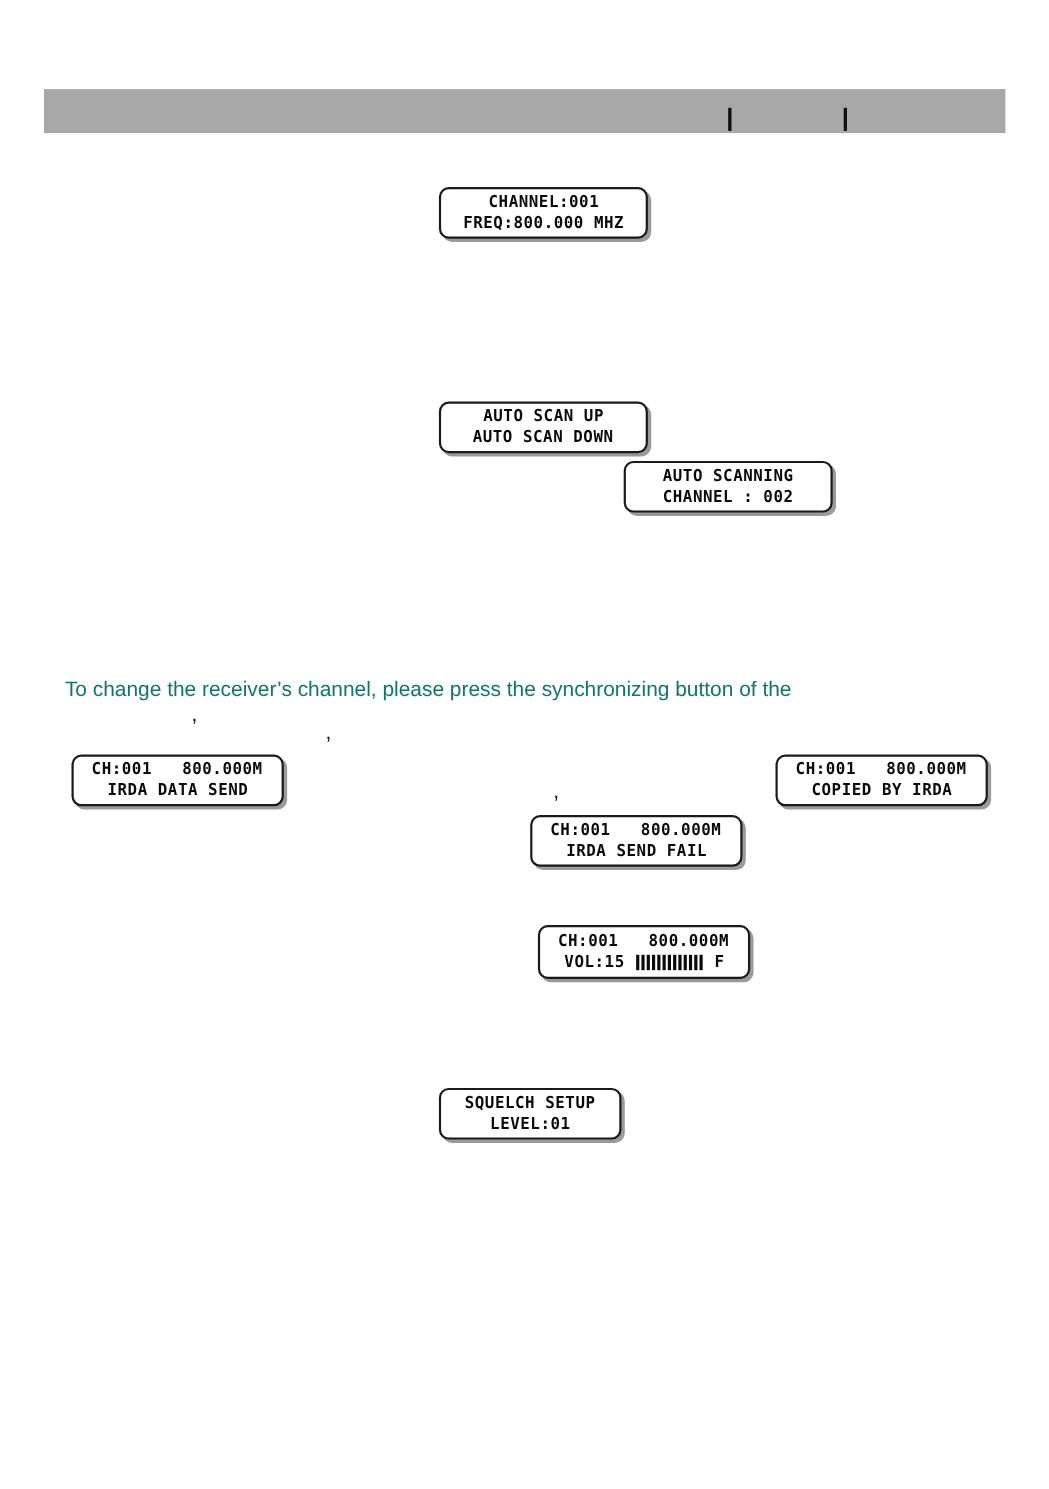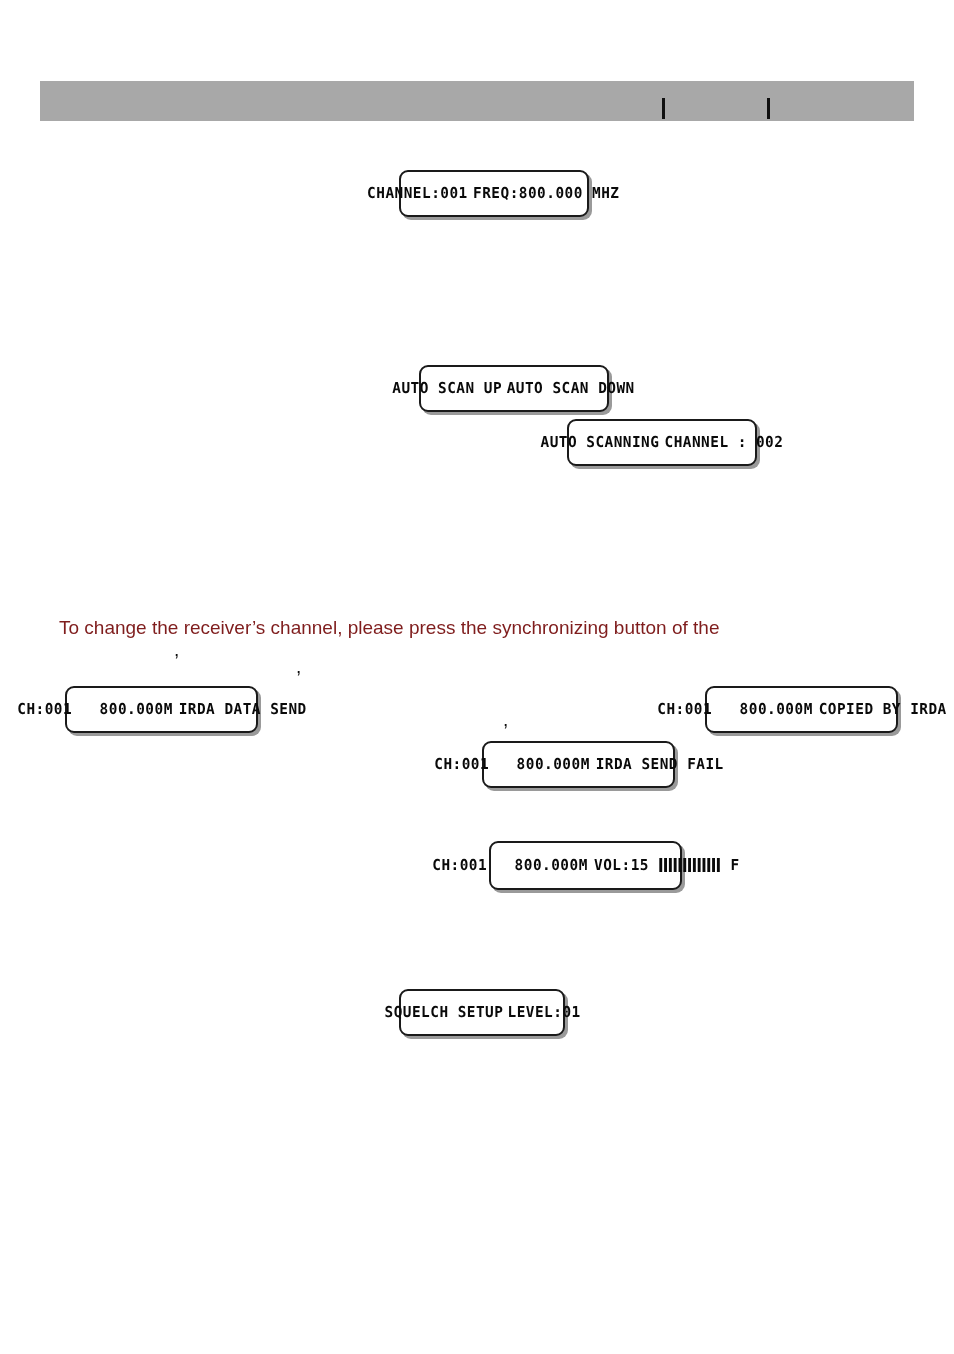--- a/index.html
+++ b/index.html
@@ -36,41 +36,42 @@
 
   
   .lcd {
     position: absolute;
     box-sizing: border-box;
     border: 2px solid #1a1a1a;
     border-radius: 9px;
     background: #ffffff;
     box-shadow: 3px 3px 0 0 #9a9a9a;
     display: flex;
+    flex-direction: column;
     align-items: center;
     justify-content: center;
     padding: 2px 0 3px 0;
   }
   .lcd-line {
     font-family: "DejaVu Sans Mono", monospace;
     font-size: 15px;
     line-height: 19px;
     letter-spacing: 0.5px;
     color: #0a0a0a;
     white-space: pre;
     text-align: center;
     
     text-rendering: geometricPrecision;
     font-weight: 600;
     transform: scaleX(0.96);
   }
 
   
   #lcd-channel-freq { left: 399px; top: 170px;  width: 190px; height: 47px; }
-  #lcd-auto-scan    { left: 399px; top: 365px;  width: 190px; height: 47px; margin-left: 20px; }
+  #lcd-auto-scan    { left: 399px; top: 365px;  width: 190px; height: 47px; }
   #lcd-auto-scanning{ left: 567px; top: 419px;  width: 190px; height: 47px; }
   #lcd-irda-send    { left: 65px;  top: 686px;  width: 193px; height: 47px; }
   #lcd-irda-copied  { left: 705px; top: 686px;  width: 193px; height: 47px; }
   #lcd-irda-fail    { left: 482px; top: 741px;  width: 193px; height: 47px; }
   #lcd-volume       { left: 489px; top: 841px;  width: 193px; height: 49px; }
   #lcd-squelch      { left: 399px; top: 989px;  width: 166px; height: 47px; }
 
   
   .vol-row {
     display: flex;
@@ -99,21 +100,21 @@
   }
 
   
   #body-paragraph {
     position: absolute;
     left: 59px;
     top: 615px;
     width: 840px;
     font-size: 19px;
     line-height: 26px;
-    color: #7f1d1d;
+    color: #0f766e;
     font-family: "Liberation Sans", sans-serif;
     white-space: nowrap;
   }
 
   
   .stray-comma {
     position: absolute;
     font-family: "Liberation Sans", sans-serif;
     font-size: 19px;
     color: #0d0d0d;

